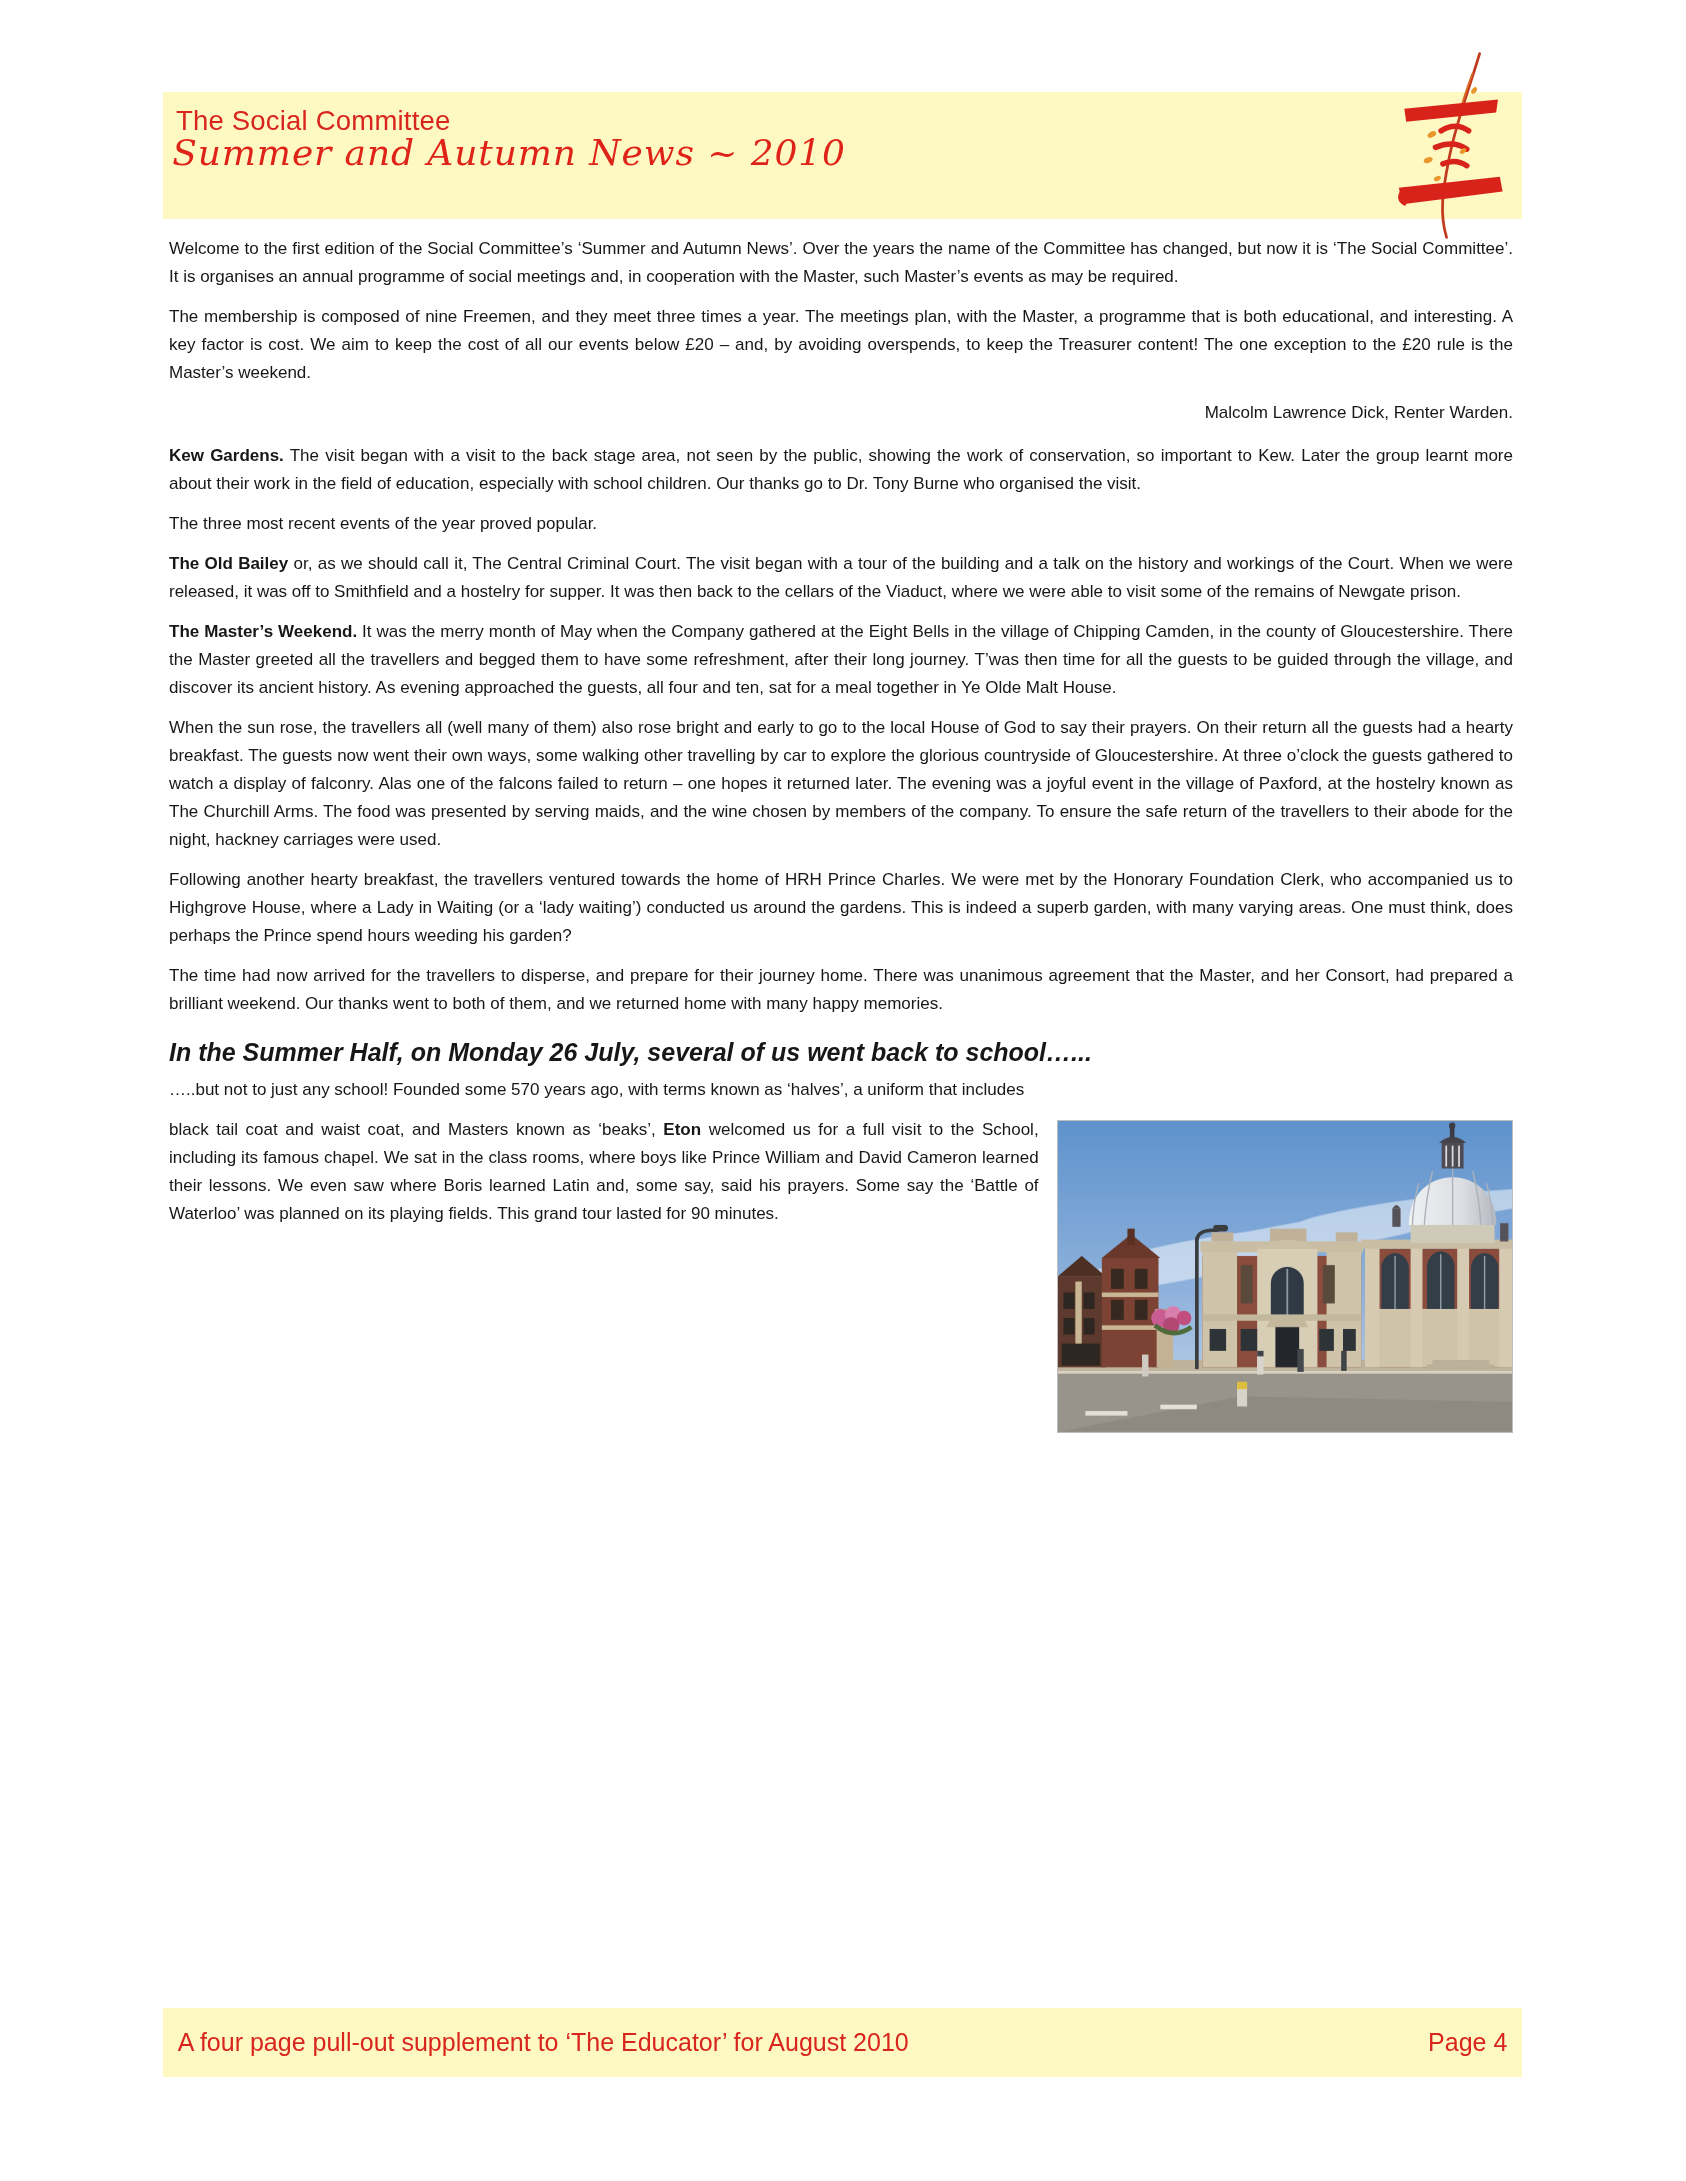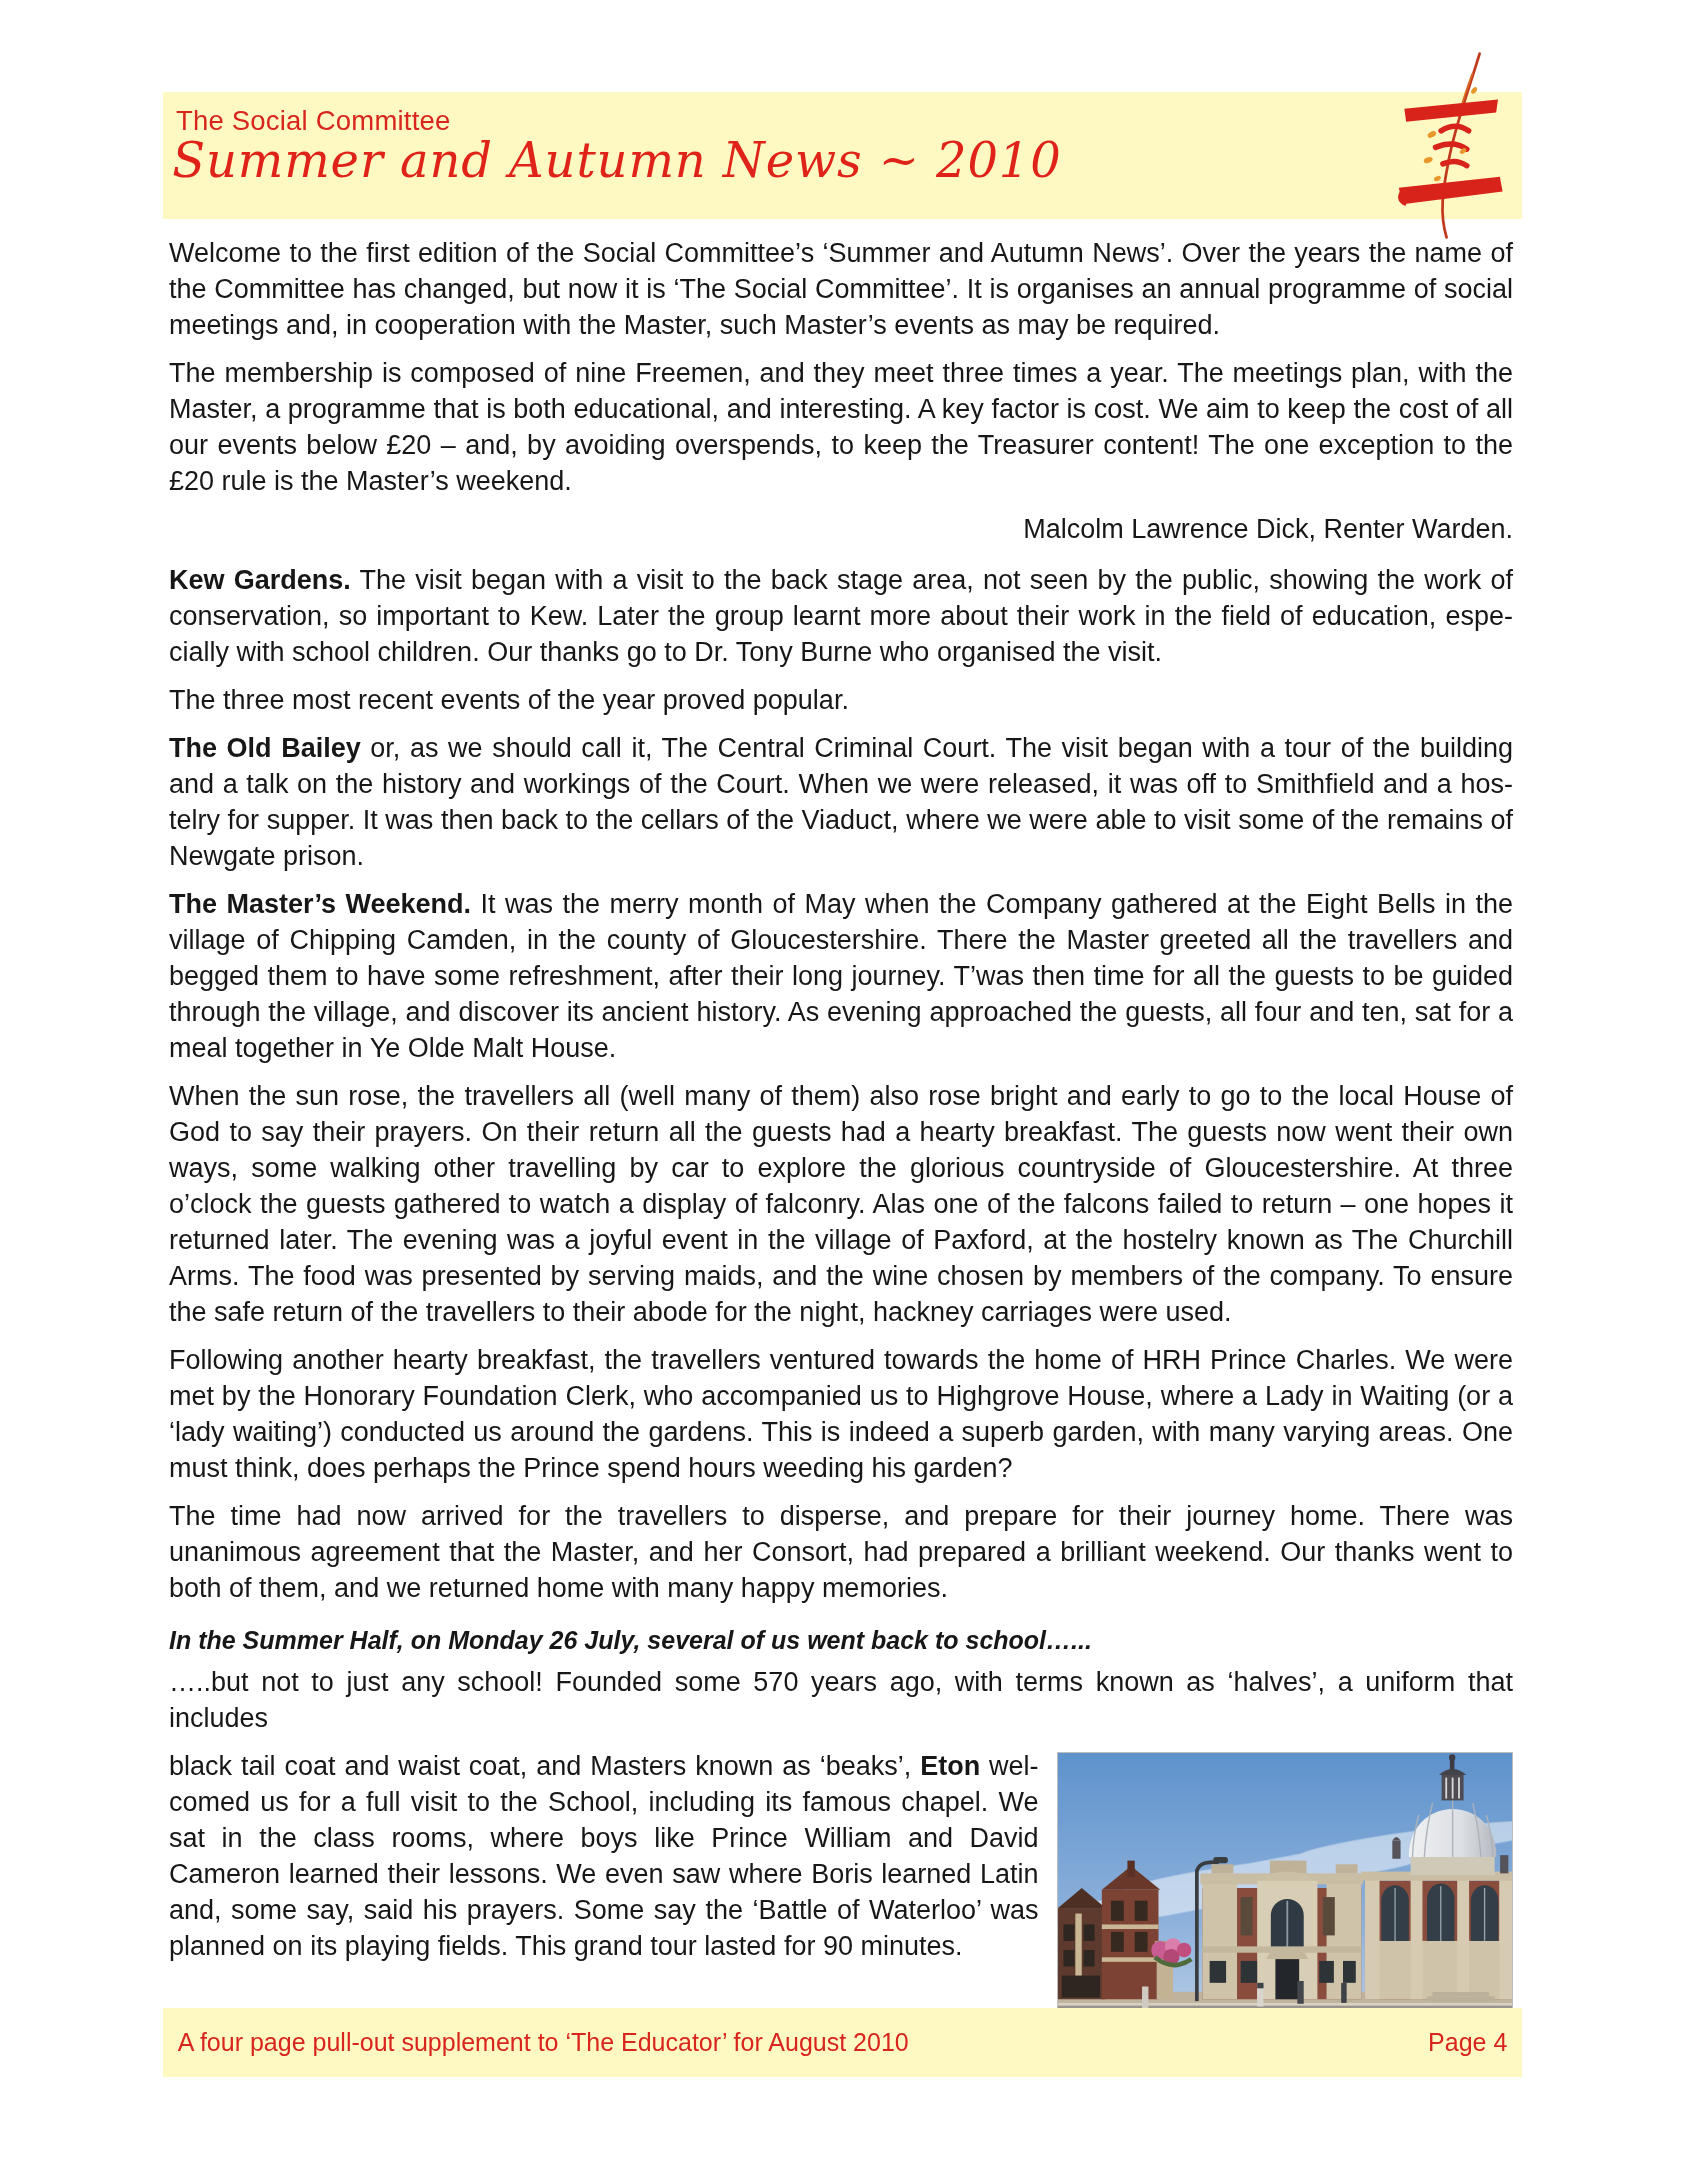--- a/index.html
+++ b/index.html
@@ -19,27 +19,27 @@
     padding: 0 14.7px; color: #D8251D; font-size: 25px;
   }
 
   .kicker {
     position: absolute; left: 13px; top: 13px;
     font-size: 27.5px; color: #D8251D; letter-spacing: 0.2px;
   }
   .title {
     position: absolute; left: 9.2px; top: 40px;
     font-family: "DejaVu Serif", serif; font-style: italic;
-    font-size: 48px; color: #DF2318; letter-spacing: 0.9px; white-space: nowrap;
+    font-size: 36px; color: #DF2318; letter-spacing: 0.9px; white-space: nowrap;
   }
   .logo { position: absolute; left: 1221px; top: -42px; width: 138px; height: 191px; overflow: visible; }
 
   
   .article { position: absolute; left: 169px; top: 235px; width: 1344px; }
-  .article p { margin: 0 0 12px 0; font-size: 27px; line-height: 36px; text-align: justify; }
+  .article p { margin: 0 0 12px 0; font-size: 17px; line-height: 28px; text-align: justify; }
   .byline { text-align: right !important; margin: 1.8px 0 14.7px 0 !important; }
   .h-spring { font-size: 25px; font-weight: bold; margin: 18.4px 0 7.3px 0; }
   .h-summer { font-size: 25px; font-weight: bold; margin: 20px 0 9.2px 0; font-style: italic; }
   .lead { font-weight: bold; }
 
   .photo {
     float: right; width: 456px; height: 313px;
     margin: 4.6px 0 5.5px 18.4px; border: 0.9px solid #bdbdbd; display: block;
   }
   .clear { clear: both; }

